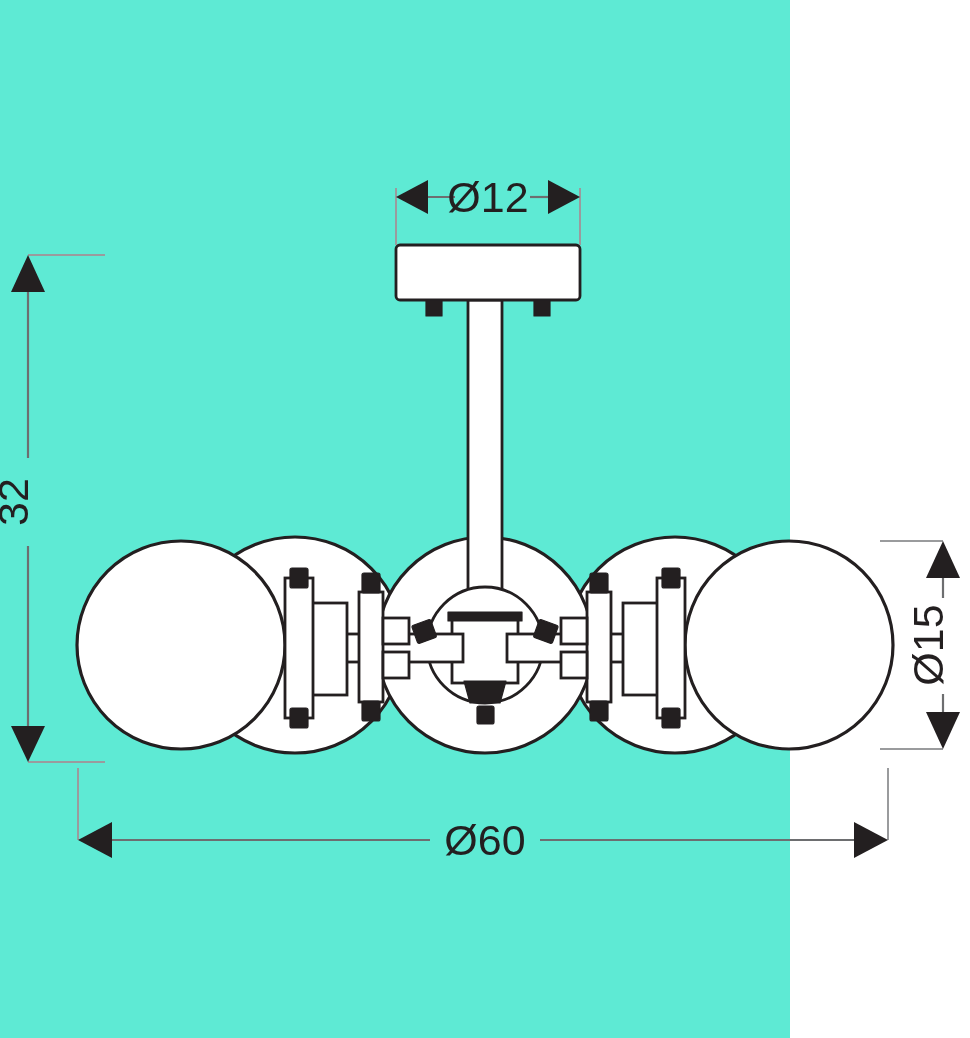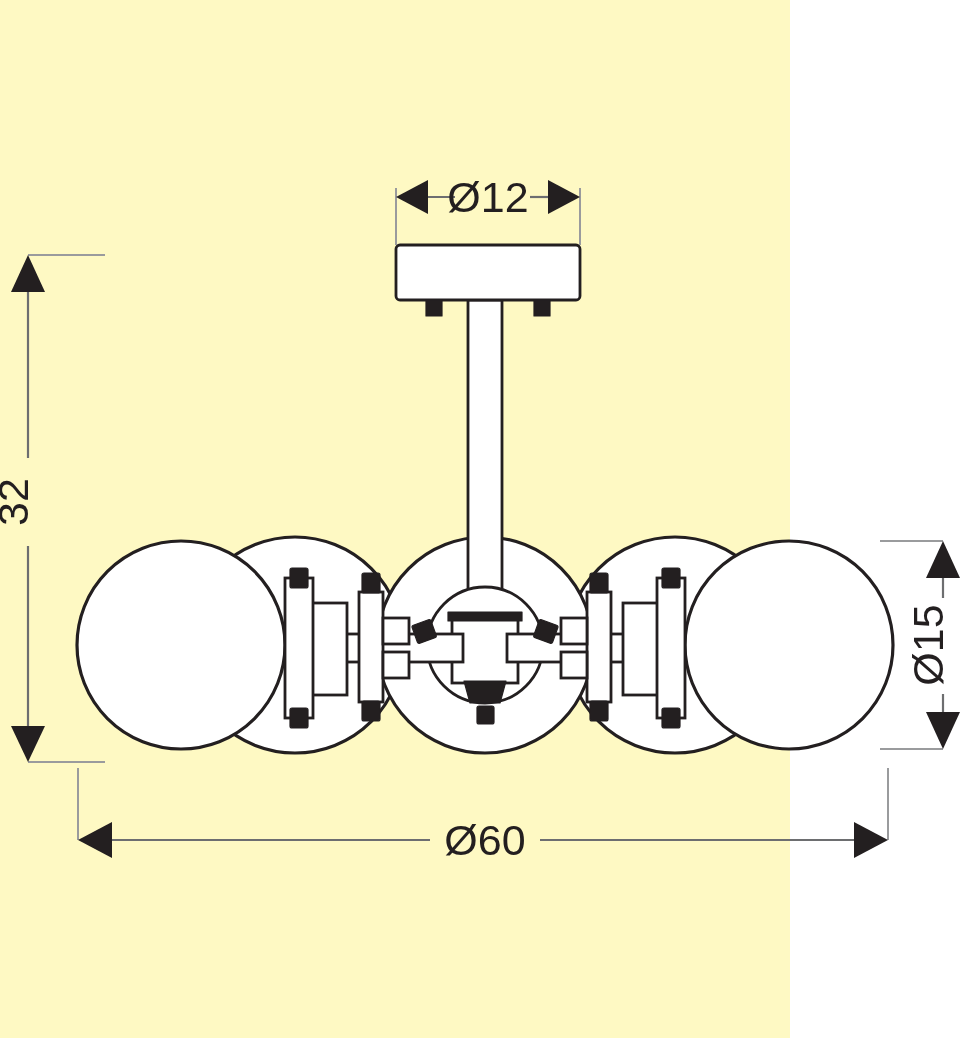--- a/index.html
+++ b/index.html
@@ -10,21 +10,21 @@
   body {
     width: 970px;
     height: 1038px;
     font-family: "Liberation Sans", sans-serif;
     overflow: hidden;
   }
   #drawing-root {
     position: relative;
     width: 790px;
     height: 1038px;
-    background: #fef9c3;
+    background: #5eead4;
   }
   svg#technical-drawing {
     display: block;
     width: 970px;
     height: 1038px;
   }
   .outline {
     fill: #ffffff;
     stroke: #231f20;
     stroke-width: 3.2;

